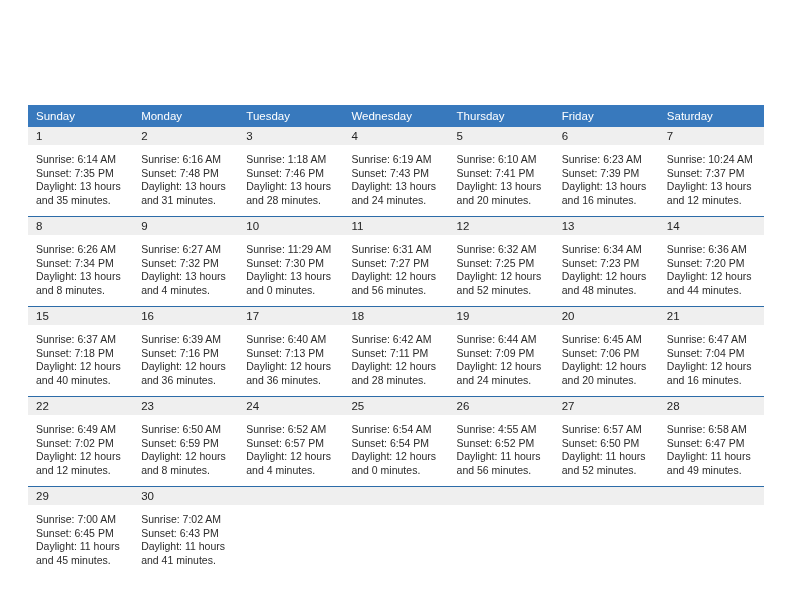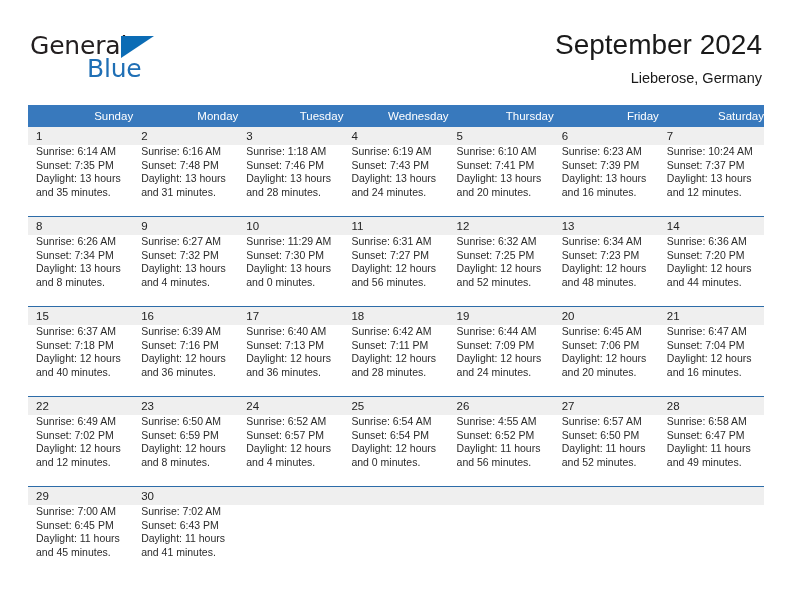--- a/index.html
+++ b/index.html
@@ -100,21 +100,21 @@
     top: 105px;
     width: 736px;
     border-collapse: collapse;
     table-layout: fixed;
   }
   .calendar th {
     background: #3879bd;
     color: #ffffff;
     font-size: 11.5px;
     font-weight: 400;
-    text-align: right;
+    text-align: left;
     padding: 5px 0 5px 8px;
     border: none;
     height: 11px;
     font-family: "Liberation Sans", sans-serif;
   }
   .calendar td {
     vertical-align: top;
     padding: 0;
     border: none;
     width: 105.14px;
@@ -139,48 +139,34 @@
     line-height: 18px;
     padding-left: 8px;
     font-size: 11.5px;
     color: #232323;
     box-sizing: border-box;
   }
   .cell.empty .daynum-strip {
     background: #efefef;
   }
   .cell-lines {
-    padding: 0 6px 0 8px;
+    padding: 8px 6px 0 8px;
     font-size: 10.5px;
     line-height: 13.6px;
     color: #2b2b2b;
   }
   .cell-lines div {
     white-space: nowrap;
   }
 </style>
 </head>
 <body>
 
 <div class="page">
 
-  <div class="masthead">
-
-    <div class="logo">
-      <span class="logo-general">General</span>
-      <span class="logo-triangle"></span>
-      <span class="logo-blue">Blue</span>
-    </div>
-
-    <div class="titles">
-      <div class="cal-title">September 2024</div>
-      <div class="cal-subtitle">Lieberose, Germany</div>
-    </div>
-
-  </div>
 
   <table class="calendar">
     <thead>
       <tr>
         <th>Sunday</th>
         <th>Monday</th>
         <th>Tuesday</th>
         <th>Wednesday</th>
         <th>Thursday</th>
         <th>Friday</th>

